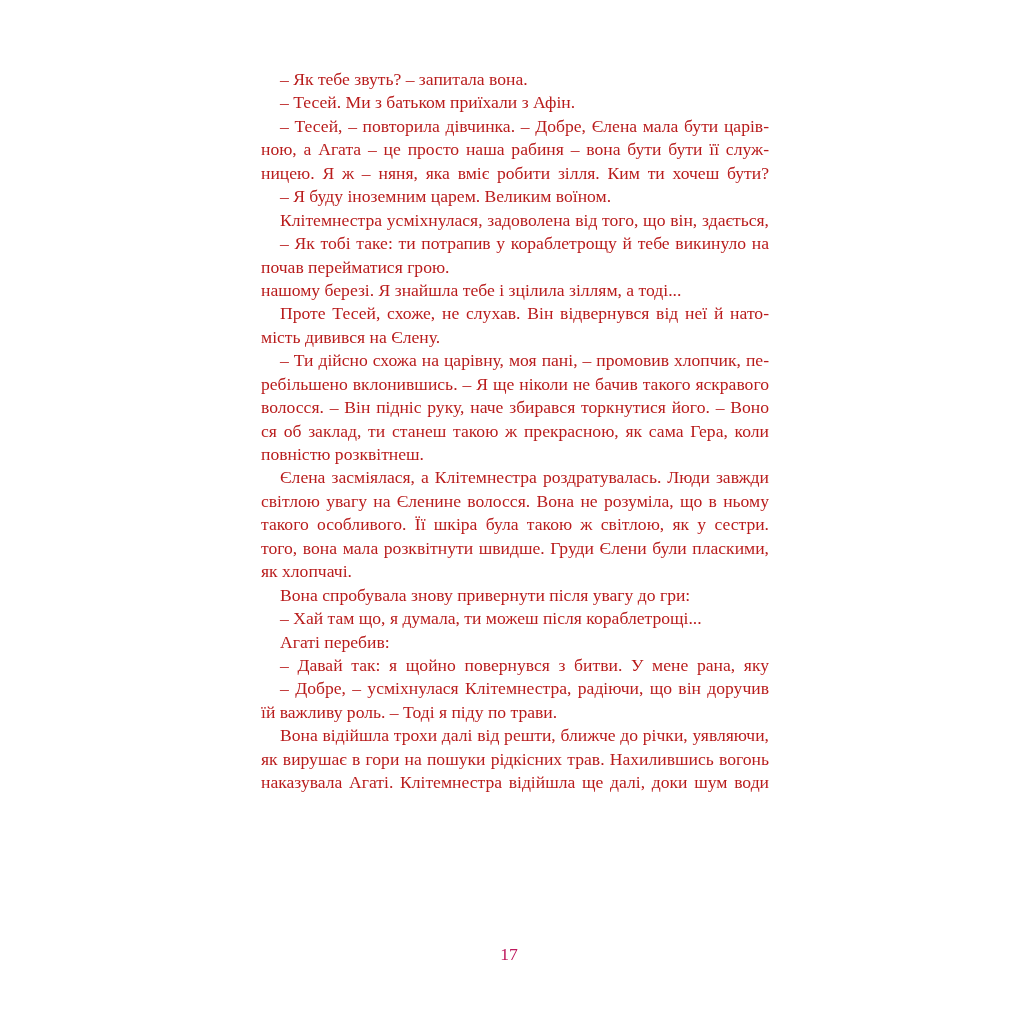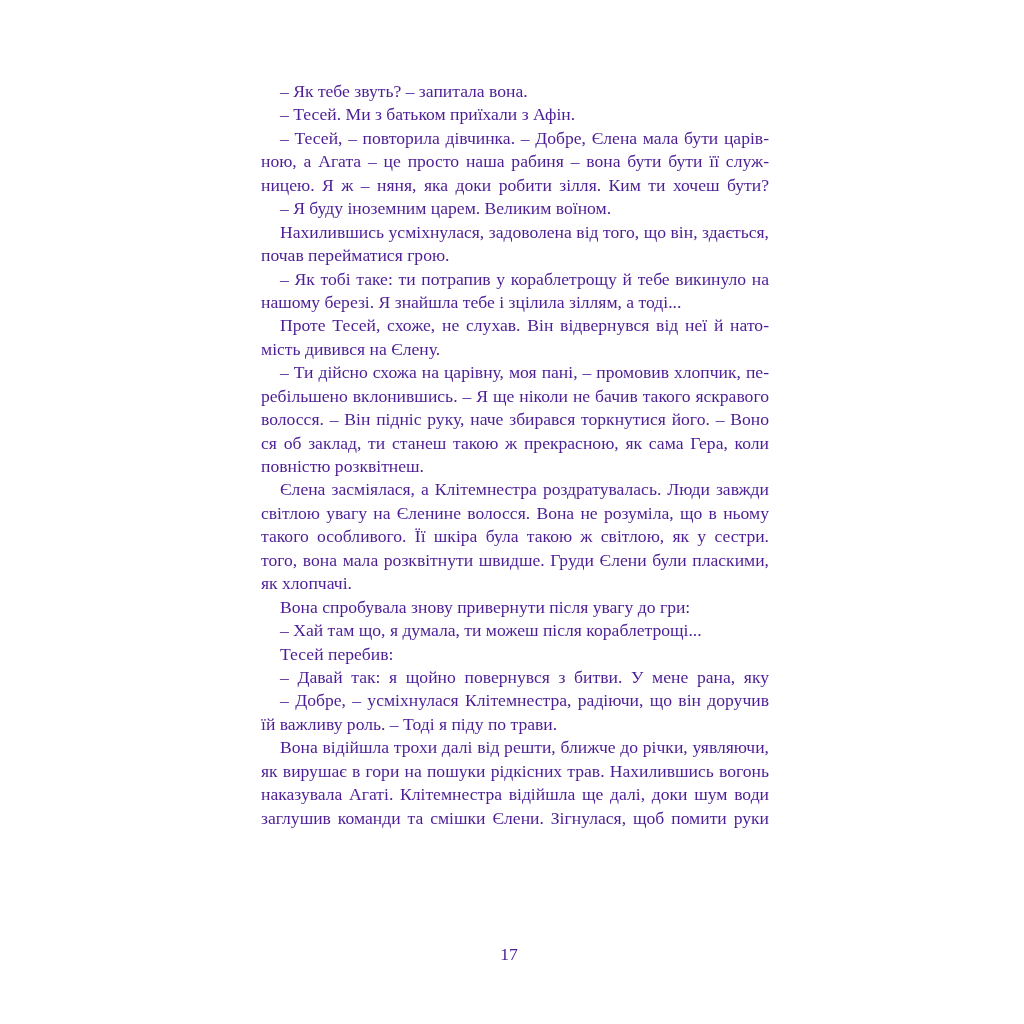--- a/index.html
+++ b/index.html
@@ -1,63 +1,62 @@
 <!DOCTYPE html>
 <html><head>
 <meta charset="utf-8">
 <style>
   html, body { margin: 0; padding: 0; background: #ffffff; }
   body { width: 1024px; height: 1024px; position: relative; overflow: hidden; }
   .page {
-    position: absolute; left: 261px; top: 80px; width: 508px;
+    position: absolute; left: 261px; top: 68px; width: 508px;
     font-family: "Liberation Serif", "DejaVu Serif", serif;
-    font-size: 17.6px; color: #4c1d95; line-height: 23.45px;
+    font-size: 17.6px; color: #b91c1c; line-height: 23.45px;
   }
   .line { display: block; white-space: nowrap; height: 23.45px; }
   .line.j { text-align: justify; text-align-last: justify; white-space: normal; overflow: hidden; }
   .line.ind { padding-left: 19px; }
   .page-number {
     position: absolute; top: 944px; left: 0; width: 1024px; text-align: center;
-    font-family: "Liberation Serif", "DejaVu Serif", serif; font-size: 17.6px; color: #4c1d95;
+    font-family: "Liberation Serif", "DejaVu Serif", serif; font-size: 17.6px; color: #be185d;
   }
   .page-number span { position: relative; left: -3px; }
 </style>
 </head>
 <body>
 
 <div class="page">
   <span class="line ind">– Як тебе звуть? – запитала вона.</span>
   <span class="line ind">– Тесей. Ми з батьком приїхали з Афін.</span>
   <span class="line ind j">– Тесей, – повторила дівчинка. – Добре, Єлена мала бути царів-</span>
   <span class="line j">ною, а Агата – це просто наша рабиня – вона бути бути її служ-</span>
-  <span class="line j">ницею. Я ж – няня, яка доки робити зілля. Ким ти хочеш бути?</span>
+  <span class="line j">ницею. Я ж – няня, яка вміє робити зілля. Ким ти хочеш бути?</span>
   <span class="line ind">– Я буду іноземним царем. Великим воїном.</span>
-  <span class="line ind j">Нахилившись усміхнулася, задоволена від того, що він, здається,</span>
+  <span class="line ind j">Клітемнестра усміхнулася, задоволена від того, що він, здається,</span>
+  <span class="line ind j">– Як тобі таке: ти потрапив у кораблетрощу й тебе викинуло на</span>
   <span class="line">почав перейматися грою.</span>
-  <span class="line ind j">– Як тобі таке: ти потрапив у кораблетрощу й тебе викинуло на</span>
   <span class="line">нашому березі. Я знайшла тебе і зцілила зіллям, а тоді...</span>
   <span class="line ind j">Проте Тесей, схоже, не слухав. Він відвернувся від неї й нато-</span>
   <span class="line">мість дивився на Єлену.</span>
   <span class="line ind j">– Ти дійсно схожа на царівну, моя пані, – промовив хлопчик, пе-</span>
   <span class="line j">ребільшено вклонившись. – Я ще ніколи не бачив такого яскравого</span>
   <span class="line j">волосся. – Він підніс руку, наче збирався торкнутися його. – Воно</span>
   <span class="line j">ся об заклад, ти станеш такою ж прекрасною, як сама Гера, коли</span>
   <span class="line">повністю розквітнеш.</span>
   <span class="line ind j">Єлена засміялася, а Клітемнестра роздратувалась. Люди завжди</span>
   <span class="line j">світлою увагу на Єленине волосся. Вона не розуміла, що в ньому</span>
   <span class="line j">такого особливого. Її шкіра була такою ж світлою, як у сестри. Крім</span>
   <span class="line j">того, вона мала розквітнути швидше. Груди Єлени були пласкими,</span>
   <span class="line">як хлопчачі.</span>
   <span class="line ind">Вона спробувала знову привернути після увагу до гри:</span>
   <span class="line ind">– Хай там що, я думала, ти можеш після кораблетрощі...</span>
-  <span class="line ind">Тесей перебив:</span>
+  <span class="line ind">Агаті перебив:</span>
   <span class="line ind j">– Давай так: я щойно повернувся з битви. У мене рана, яку</span>
   <span class="line ind j">– Добре, – усміхнулася Клітемнестра, радіючи, що він доручив</span>
   <span class="line">їй важливу роль. – Тоді я піду по трави.</span>
   <span class="line ind j">Вона відійшла трохи далі від решти, ближче до річки, уявляючи,</span>
   <span class="line j">як вирушає в гори на пошуки рідкісних трав. Нахилившись вогонь</span>
   <span class="line j">наказувала Агаті. Клітемнестра відійшла ще далі, доки шум води не</span>
-  <span class="line j">заглушив команди та смішки Єлени. Зігнулася, щоб помити руки</span>
 </div>
 
 <div class="page-number">
   <span>17</span>
 </div>
 
 </body></html>

